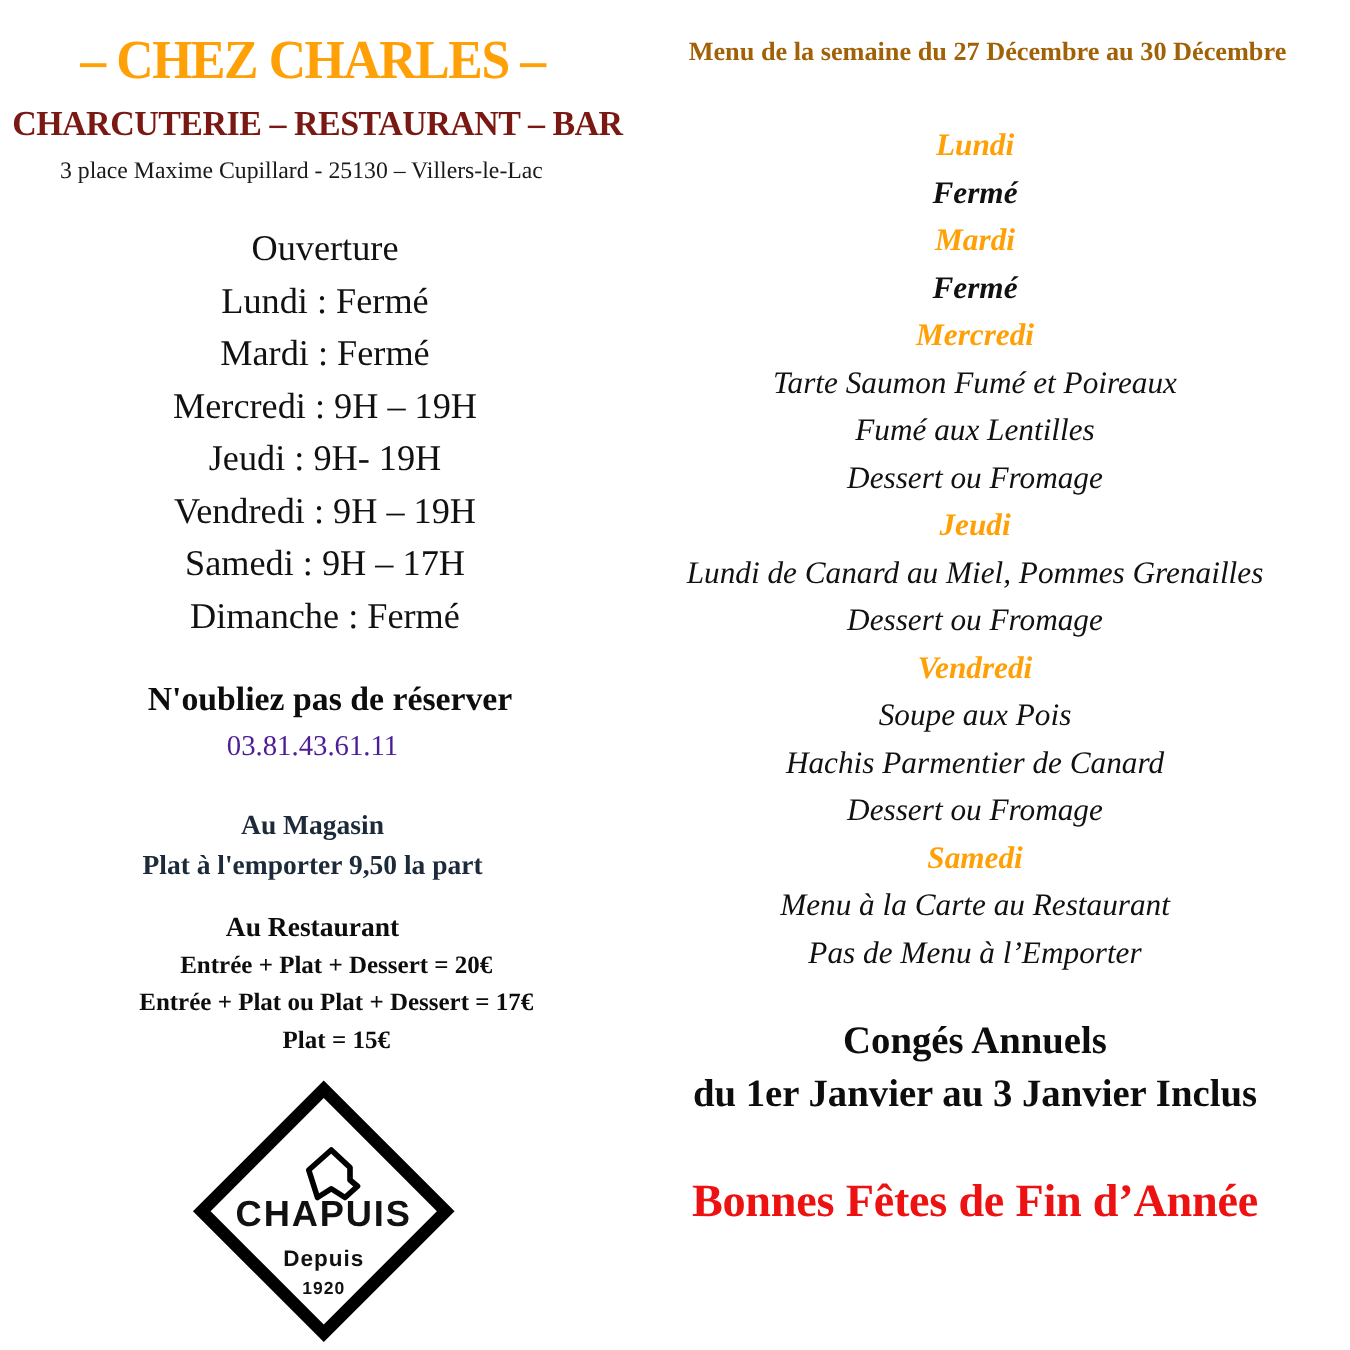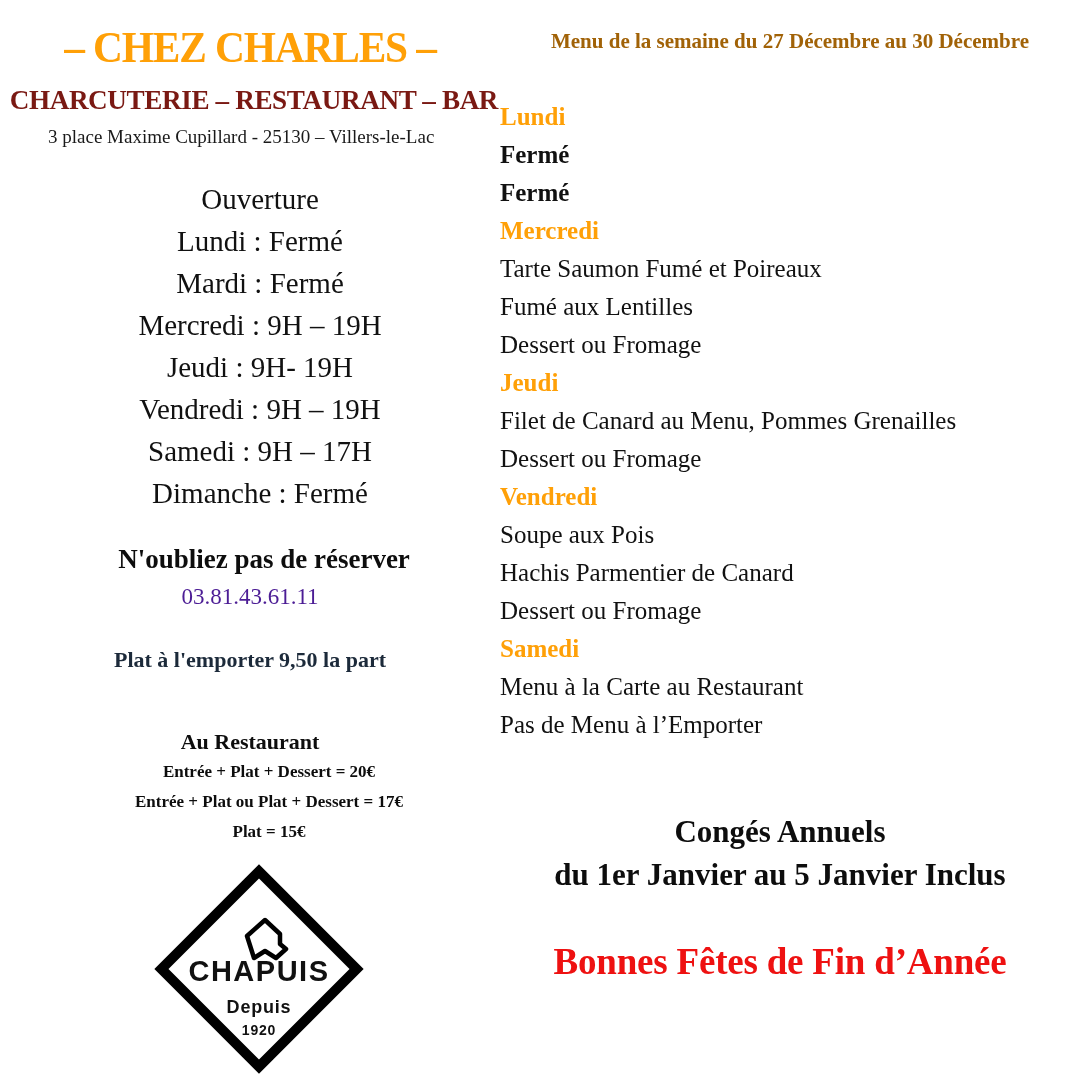--- a/index.html
+++ b/index.html
@@ -146,21 +146,21 @@
     text-align: center;
     color: #0d0d0d;
   }
   .resto-block .resto-title {
     font-weight: 700;
     font-size: 22px;
     line-height: 30px;
   }
   .resto-block .resto-line {
     font-weight: 700;
-    font-size: 17px;
+    font-size: 20px;
     line-height: 30px;
     white-space: nowrap;
     padding-left: 38px;
   }
 
   
   .logo-wrap {
     position: absolute;
     left: 148px;
     top: 858px;
@@ -188,20 +188,22 @@
     font-size: 21px;
     color: #a16207;
     white-space: nowrap;
   }
 
   .menu-list {
     position: absolute;
     left: 0;
     top: 98px;
     width: 560px;
+    text-align: center;
+    font-style: italic;
   }
   .menu-day {
     font-weight: 700;
     font-size: 25px;
     line-height: 38px;
     color: #FFA007;
   }
   .menu-closed {
     font-weight: 700;
     font-size: 25px;
@@ -266,20 +268,21 @@
       <div class="hours-row">Samedi : 9H – 17H</div>
       <div class="hours-row">Dimanche : Fermé</div>
     </div>
 
     <div class="reserve-block">
       <div class="reserve-line">N'oubliez pas de réserver</div>
       <div class="reserve-phone">03.81.43.61.11</div>
     </div>
 
     <div class="shop-block">
+      <div class="shop-title">Au Magasin</div>
       <div class="shop-line">Plat à l'emporter  9,50 la part</div>
     </div>
 
     <div class="resto-block">
       <div class="resto-title">Au Restaurant</div>
       <div class="resto-line">Entrée + Plat + Dessert = 20€</div>
       <div class="resto-line">Entrée + Plat ou Plat + Dessert = 17€</div>
       <div class="resto-line">Plat = 15€</div>
     </div>
 
@@ -299,44 +302,45 @@
 
   <div class="right-col">
 
     <div class="menu-header">Menu de la semaine du 27 Décembre au 30 Décembre</div>
 
     <div class="menu-list">
 
       <div class="menu-day">Lundi</div>
       <div class="menu-closed">Fermé</div>
 
+      <div class="menu-day">Mardi</div>
       <div class="menu-closed">Fermé</div>
 
       <div class="menu-day">Mercredi</div>
       <div class="menu-dish">Tarte Saumon Fumé et Poireaux</div>
       <div class="menu-dish">Fumé aux Lentilles</div>
       <div class="menu-dish">Dessert ou Fromage</div>
 
       <div class="menu-day">Jeudi</div>
-      <div class="menu-dish">Filet de Canard au Menu, Pommes Grenailles</div>
+      <div class="menu-dish">Lundi de Canard au Miel, Pommes Grenailles</div>
       <div class="menu-dish">Dessert ou Fromage</div>
 
       <div class="menu-day">Vendredi</div>
       <div class="menu-dish">Soupe aux Pois</div>
       <div class="menu-dish">Hachis Parmentier de Canard</div>
       <div class="menu-dish">Dessert ou Fromage</div>
 
       <div class="menu-day">Samedi</div>
       <div class="menu-dish">Menu à la Carte au Restaurant</div>
       <div class="menu-dish">Pas de Menu à l’Emporter</div>
 
     </div>
 
     <div class="holiday-block">
       <div class="holiday-line">Congés Annuels</div>
-      <div class="holiday-line">du 1er Janvier au 5 Janvier Inclus</div>
+      <div class="holiday-line">du 1er Janvier au 3 Janvier Inclus</div>
     </div>
 
     <div class="greeting">Bonnes Fêtes de Fin d’Année</div>
 
   </div>
 
 </div>
 
 </body></html>

